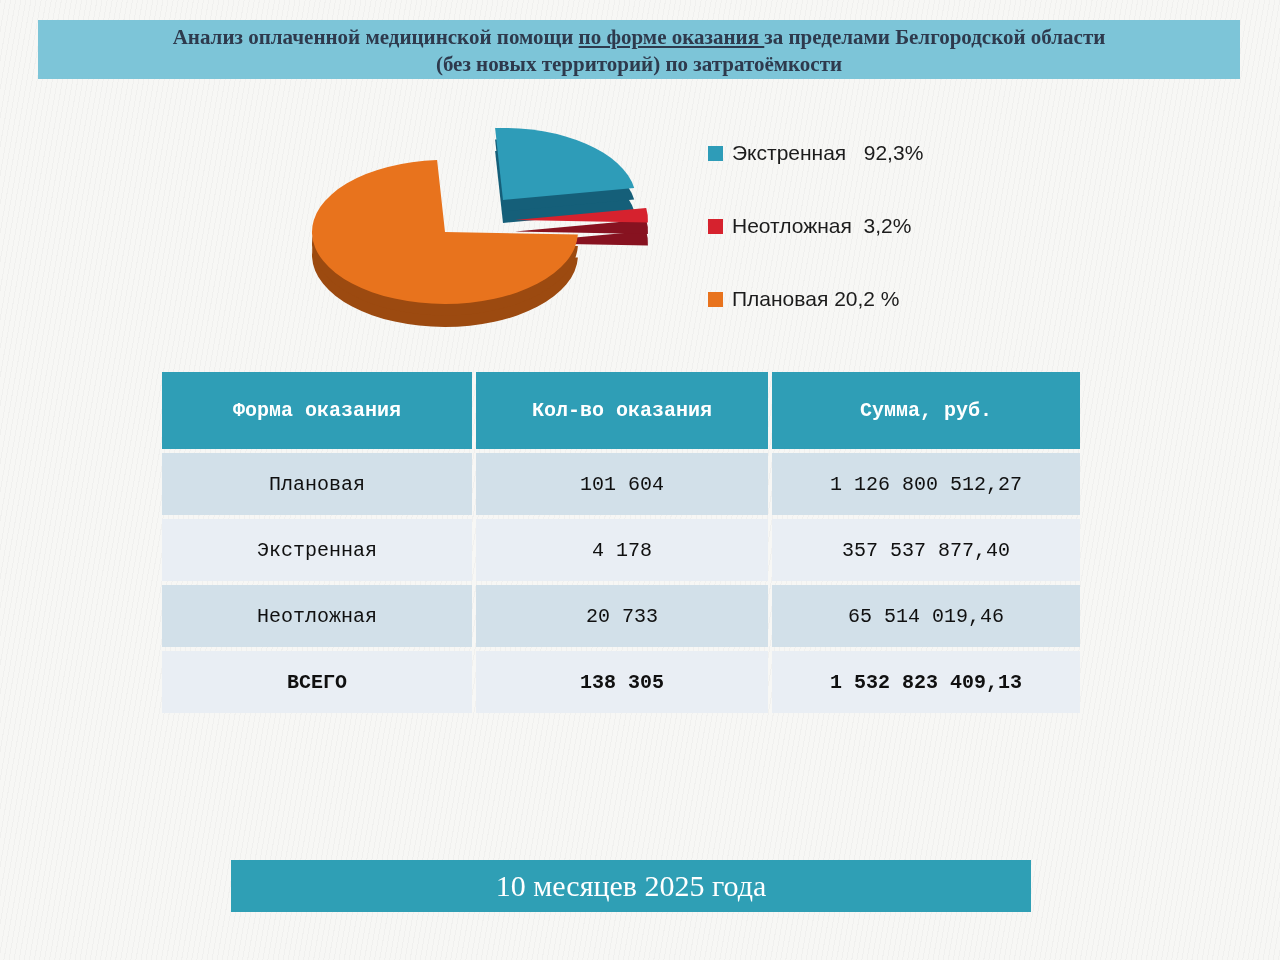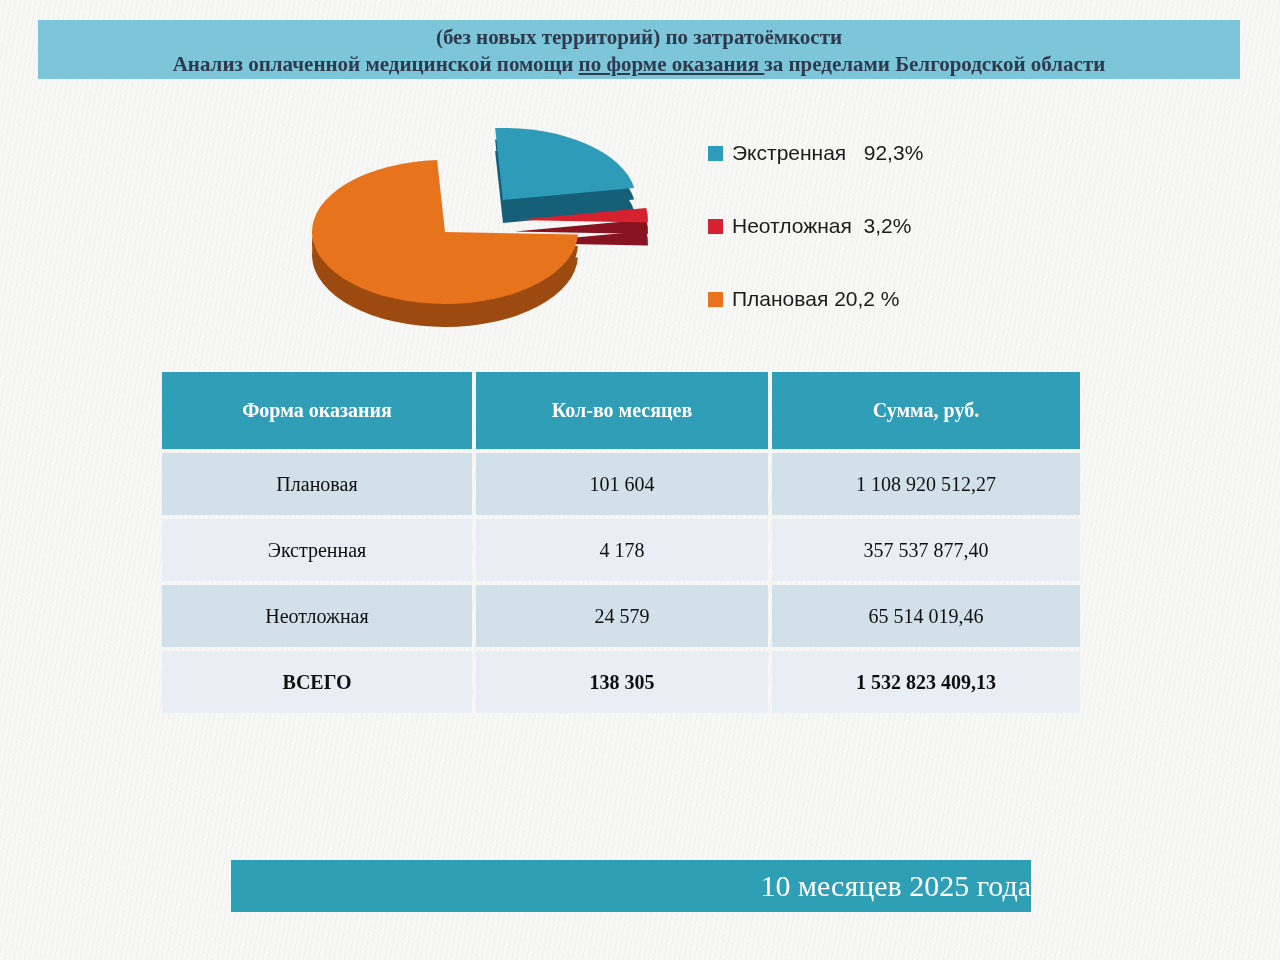--- a/index.html
+++ b/index.html
@@ -18,39 +18,39 @@
   .pie-svg{position:absolute;left:280px;top:95px;width:420px;height:260px;}
   .legend{position:absolute;left:708px;top:140px;width:330px;height:180px;}
   .legend-item{position:absolute;left:0;height:26px;display:flex;align-items:center;
     font-family:"Liberation Sans", sans-serif;font-size:21px;color:#1c1c1c;white-space:pre;}
   .legend-item .swatch{width:15px;height:15px;margin-right:9px;flex:0 0 auto;background:#999;}
   .li-0{top:0;} .li-1{top:73px;} .li-2{top:146px;}
   .data-table{
     position:absolute;left:162px;top:372px;width:918px;
     display:grid;grid-template-columns:310px 292px 308px;gap:4px;
   }
-  .cell{display:flex;align-items:center;justify-content:center;text-align:center;}
+  .cell{display:flex;align-items:center;justify-content:center;text-align:center;font-family:Liberation Mono, monospace;}
   .th{height:77px;background:#2f9eb6;color:#ffffff;font-weight:bold;font-size:20px;}
   .td{height:62px;color:#101010;font-size:20px;}
   .row-a .td{background:#d2e0e9;}
   .row-b .td{background:#e9eef4;}
   .total .td{font-weight:bold;}
   .footer-banner{
     position:absolute;left:231px;top:860px;width:800px;height:52px;
-    background:#2f9fb5;color:#ffffff;text-align:right;
+    background:#2f9fb5;color:#ffffff;text-align:center;
     font-size:30px;line-height:52px;
   }
   .trow{display:contents;}
 </style>
 </head>
 <body>
 
 <div class="title-banner">
+  <div><span>Анализ оплаченной медицинской помощи </span><span class="u">по форме оказания </span><span>за пределами Белгородской области</span></div>
   <div>(без новых территорий) по затратоёмкости</div>
-  <div><span>Анализ оплаченной медицинской помощи </span><span class="u">по форме оказания </span><span>за пределами Белгородской области</span></div>
 </div>
 
 <svg class="pie-svg" id="pie" viewBox="280 95 420 260" xmlns="http://www.w3.org/2000/svg">
     <path d="M 503,223 L 634.2,211.1 A 133 72 0 0 0 495.1,151.1 Z" fill="#155F79"></path>
     <path d="M 503,211.5 L 634.2,199.6 A 133 72 0 0 0 495.1,139.6 Z" fill="#155F79"></path>
     <path d="M 503,200 L 634.2,188.1 A 133 72 0 0 0 495.1,128.1 Z" fill="#2E9CB8"></path>
     <path d="M 515,243 L 647.9,245.5 A 133 72 0 0 0 646.2,231.1 Z" fill="#871220"></path>
     <path d="M 515,231.5 L 647.9,234.0 A 133 72 0 0 0 646.2,219.6 Z" fill="#871220"></path>
     <path d="M 515,220 L 647.9,222.5 A 133 72 0 0 0 646.2,208.1 Z" fill="#D6222E"></path>
     <path d="M 445,255 L 437.1,183.1 A 133 72 0 1 0 577.9,257.5 Z" fill="#9C4A10"></path>
@@ -66,36 +66,36 @@
     <span class="swatch" style="background: rgb(214, 34, 46);"></span><span>Неотложная</span><span>  </span><span>3,2%</span>
   </div>
   <div class="legend-item li-2">
     <span class="swatch" style="background: rgb(232, 115, 29);"></span><span>Плановая</span><span> </span><span>20,2 %</span>
   </div>
 </div>
 
 <div class="data-table">
   <div class="trow">
     <div class="cell th">Форма оказания</div>
-    <div class="cell th">Кол-во месяцев</div>
+    <div class="cell th">Кол-во оказания</div>
     <div class="cell th">Сумма, руб.</div>
   </div>
   <div class="trow row-a">
     <div class="cell td">Плановая</div>
     <div class="cell td">101 604</div>
-    <div class="cell td">1 108 920 512,27</div>
+    <div class="cell td">1 126 800 512,27</div>
   </div>
   <div class="trow row-b">
     <div class="cell td">Экстренная</div>
     <div class="cell td">4 178</div>
     <div class="cell td">357 537 877,40</div>
   </div>
   <div class="trow row-a">
     <div class="cell td">Неотложная</div>
-    <div class="cell td">24 579</div>
+    <div class="cell td">20 733</div>
     <div class="cell td">65 514 019,46</div>
   </div>
   <div class="trow row-b total">
     <div class="cell td">ВСЕГО</div>
     <div class="cell td">138 305</div>
     <div class="cell td">1 532 823 409,13</div>
   </div>
 </div>
 
 <div class="footer-banner">10 месяцев 2025 года</div>

